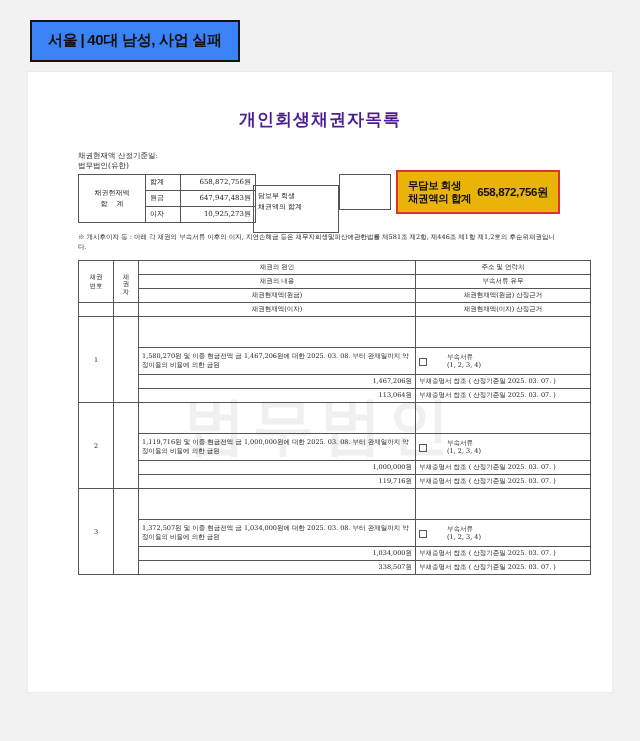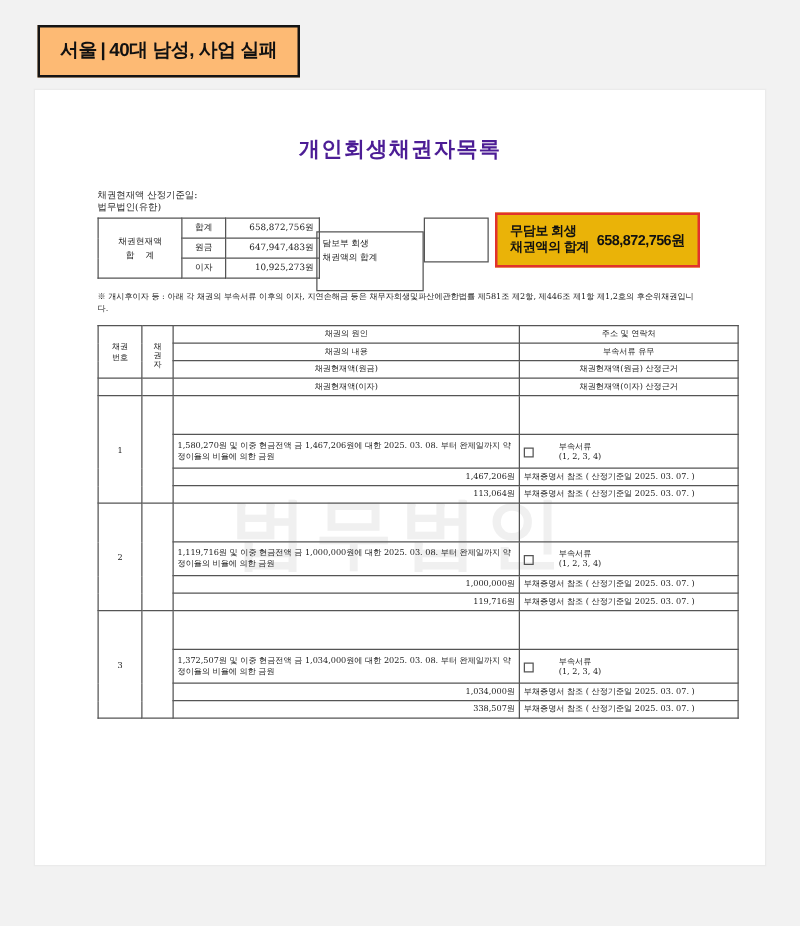--- a/index.html
+++ b/index.html
@@ -11,21 +11,21 @@
     height: 741px;
     background: #f2f2f2;
     font-family: "Liberation Sans", sans-serif;
     overflow: hidden;
     position: relative;
   }
   .badge {
     position: absolute;
     left: 30px;
     top: 20px;
-    background: #fdba74;
+    background: #3b82f6;
     border: 2px solid #141414;
     padding: 9px 16px 10px 16px;
     font-size: 15px;
     font-weight: bold;
     color: #111111;
     letter-spacing: -0.3px;
     white-space: nowrap;
     text-align: right;
   }
   .badge .sep {
@@ -90,21 +90,21 @@
     font-size: 7px;
     color: #222;
   }
   table.left-sum td {
     border: 1px solid #555;
     padding: 2px 4px;
     height: 11px;
     line-height: 11px;
   }
   td.lbl2 { width: 58px; text-align: center; }
-  td.lbl1 { width: 26px; text-align: center; }
+  td.lbl1 { width: 26px; }
   td.val { width: 66px; text-align: right; }
 
   .mid-box {
     position: absolute;
     left: 175px;
     top: 11px;
     width: 86px;
     height: 48px;
     border: 1px solid #555;
     font-family: Liberation Sans, sans-serif;

